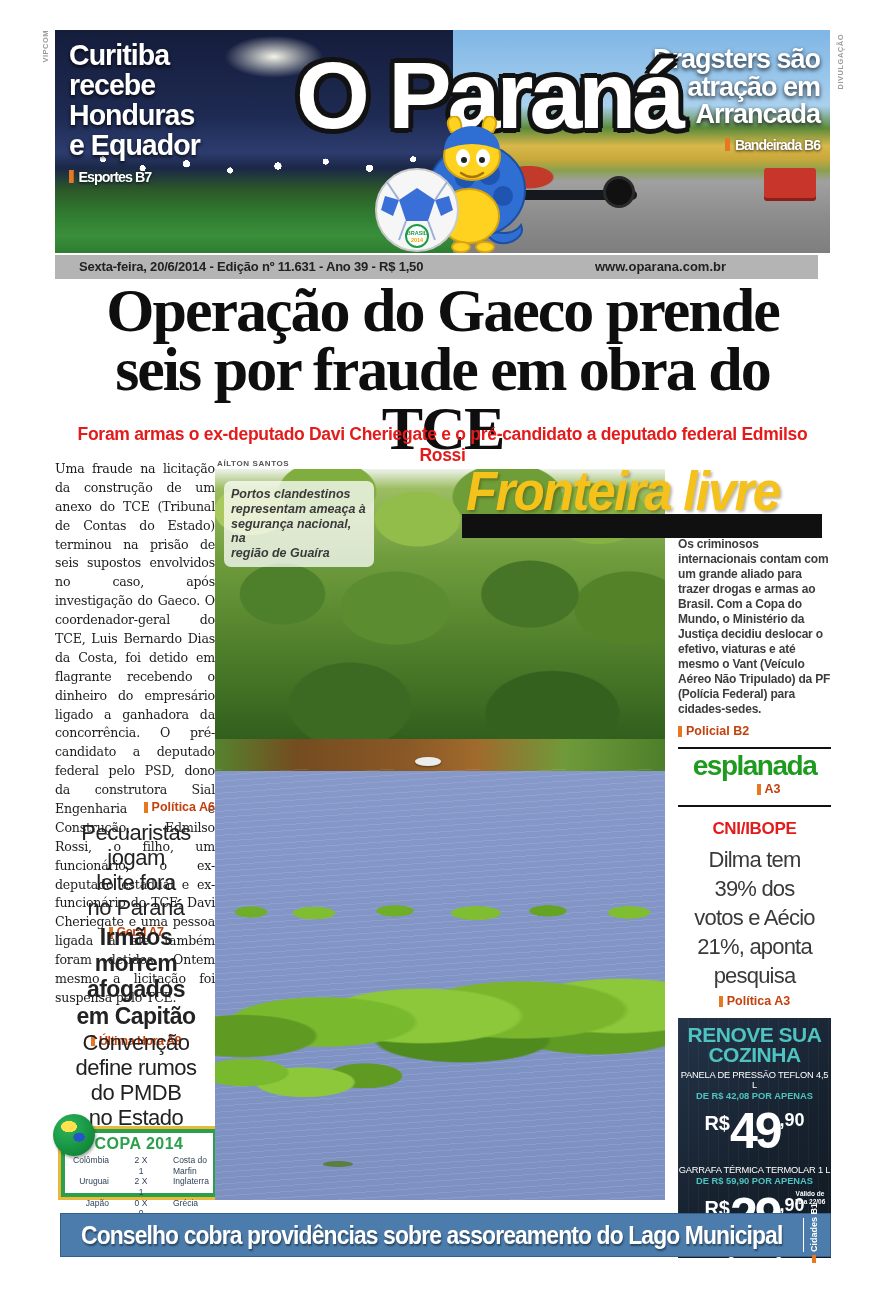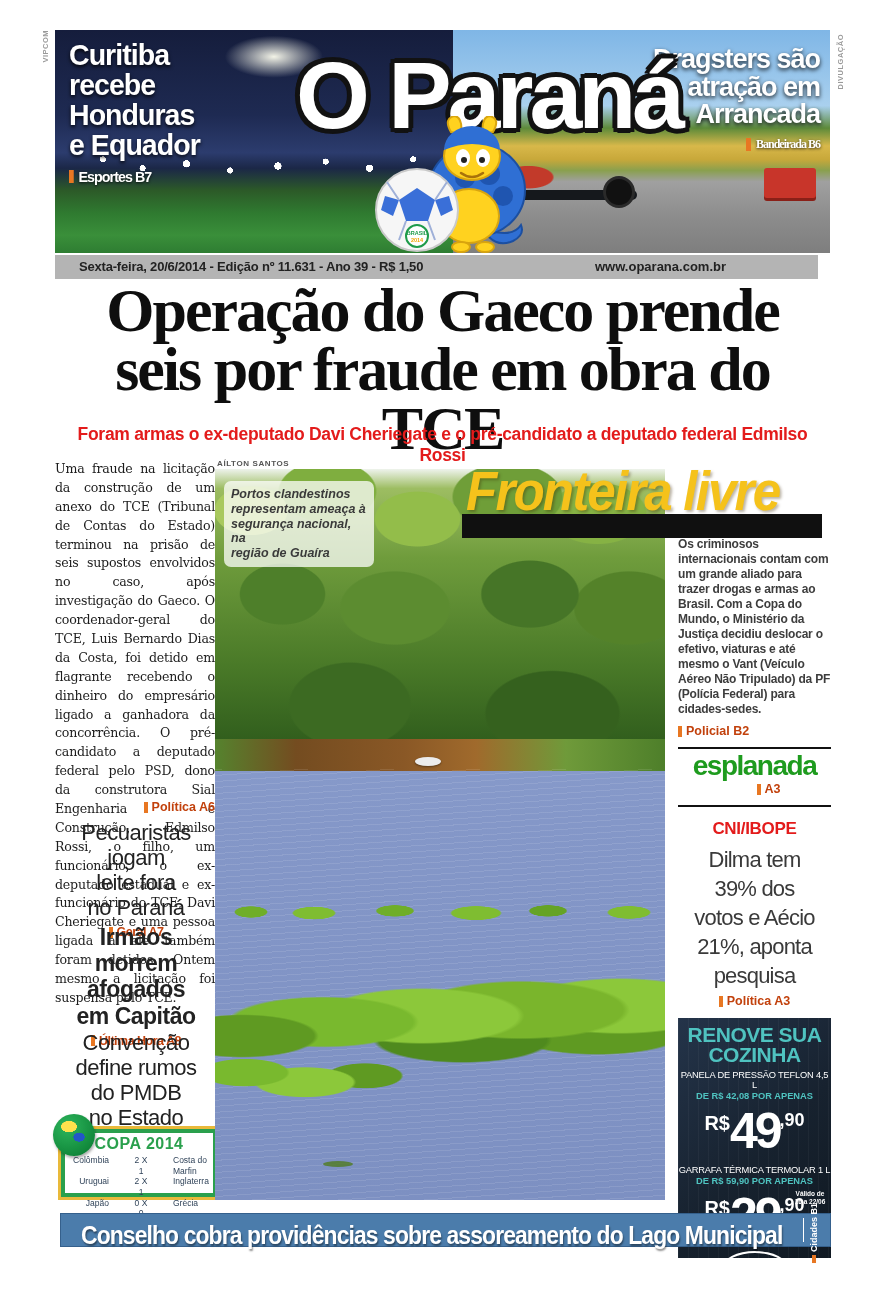--- a/index.html
+++ b/index.html
@@ -28,21 +28,21 @@
       radial-gradient(40px 18px at 20% 66%, #c23a2a 0 60%, transparent 65%),
       linear-gradient(180deg,#7fb6e6 0%,#a9d0ee 34%,#5d8a3a 44%,#d8b84a 52%,#c8a83a 58%,#8aa04e 63%,#a0a0a0 68%,#8c8c8c 84%,#7e7e7e 100%);}
   .drag-sil{position:absolute;left:34px;top:160px;width:150px;height:10px;background:#15181c;border-radius:5px;}
   .drag-wheel{position:absolute;left:150px;top:146px;width:26px;height:26px;background:#111;border-radius:50%;border:3px solid #2a2a2a;}
   .drag-truck{position:absolute;right:14px;top:138px;width:52px;height:30px;background:#c8352a;border-radius:3px;box-shadow:0 3px 0 #8a2018;}
 
   .teaser-left{position:absolute;left:14px;top:10px;color:#fff;font-weight:700;font-size:30px;line-height:1.0;letter-spacing:-1px;transform:scaleX(.95);transform-origin:left top;text-shadow:0 2px 4px rgba(0,0,0,.85);}
   .teaser-right{position:absolute;right:10px;top:16px;color:#fff;font-weight:700;font-size:27px;line-height:1.02;letter-spacing:-1px;text-align:right;text-shadow:0 2px 4px rgba(0,0,0,.85);}
   .teaser-tag{display:flex;align-items:center;gap:5px;font:700 15px "Liberation Sans",sans-serif;color:#fff;margin-top:8px;text-shadow:0 1px 3px rgba(0,0,0,.8);}
   .teaser-tag::before{content:"";width:5px;height:13px;background:#e87722;}
-  .teaser-right .teaser-tag{justify-content:flex-end;font-size:12px;font-family:Liberation Serif, serif;}
+  .teaser-right .teaser-tag{justify-content:flex-end;font-size:14px;}
 
   .brand{position:absolute;left:0;top:18px;width:100%;text-align:center;padding-left:92px;box-sizing:border-box;
     font:700 95px/1 "Liberation Sans",sans-serif;letter-spacing:-4px;color:#fff;
     text-shadow:-4px -4px 0 #121212,4px -4px 0 #121212,-4px 4px 0 #121212,4px 4px 0 #121212,-5px 0 0 #121212,5px 0 0 #121212,0 -5px 0 #121212,0 5px 0 #121212;}
   .mascot{position:absolute;left:318px;top:86px;}
 
   
   .datebar{position:absolute;left:55px;top:255px;width:763px;height:24px;background:#b4b4b4;}
   .datebar .dtxt{position:absolute;left:24px;top:4px;font:700 13px "Liberation Sans",sans-serif;color:#222;letter-spacing:-.2px;}
   .datebar .site{position:absolute;left:540px;top:4px;font:700 13px "Liberation Sans",sans-serif;color:#222;}
@@ -147,21 +147,21 @@
   .ad-price{line-height:.9;margin-top:1px;}
   .ad-price .cur{font:800 20px "Liberation Sans",sans-serif;vertical-align:18px;}
   .ad-price .int{font:800 50px "Liberation Sans",sans-serif;letter-spacing:-3px;}
   .ad-price .cts{font:800 18px "Liberation Sans",sans-serif;vertical-align:22px;}
   .ad-logo-ellipse{width:62px;height:30px;border:2px solid #fff;border-radius:50%;margin:6px auto 2px;display:flex;align-items:center;justify-content:center;
     font:700 20px "Liberation Serif",serif;}
   .ad-brand{display:inline-block;font:700 24px "Liberation Serif",serif;letter-spacing:2px;border-top:3px solid #fff;border-bottom:3px solid #fff;padding:0 5px;}
   .ad-valid{position:absolute;right:3px;top:172px;width:36px;font:700 6.5px/1.2 "Liberation Sans",sans-serif;color:#fff;text-align:center;}
 
   
-  .bottombar{position:absolute;left:60px;top:1213px;width:771px;height:34px;background:#4b7cab;border:1px solid #35608c;box-sizing:border-box;}
+  .bottombar{position:absolute;left:60px;top:1213px;width:771px;height:44px;background:#4b7cab;border:1px solid #35608c;box-sizing:border-box;}
   .bottombar .btxt{position:absolute;left:20px;top:5px;font:800 26px/1.3 "Liberation Sans",sans-serif;color:#fff;letter-spacing:-1px;white-space:nowrap;transform:scaleX(.88);transform-origin:left top;text-shadow:1px 2px 2px rgba(0,0,0,.45);}
   .bottombar .vrule{position:absolute;right:26px;top:4px;bottom:4px;width:1px;background:#fff;}
   .btag{position:absolute;right:-14px;top:14px;transform:rotate(-90deg);transform-origin:center;display:flex;align-items:center;gap:3px;font:700 9px "Liberation Sans",sans-serif;color:#fff;white-space:nowrap;}
   .btag::before{content:"";width:8px;height:4px;background:#e87722;}
 </style>
 </head>
 <body>
 
 <div class="vcredit" style="left:41px;top:30px;">VIPCOM</div>
 <div class="vcredit" style="left:836px;top:34px;">DIVULGAÇÃO</div>

